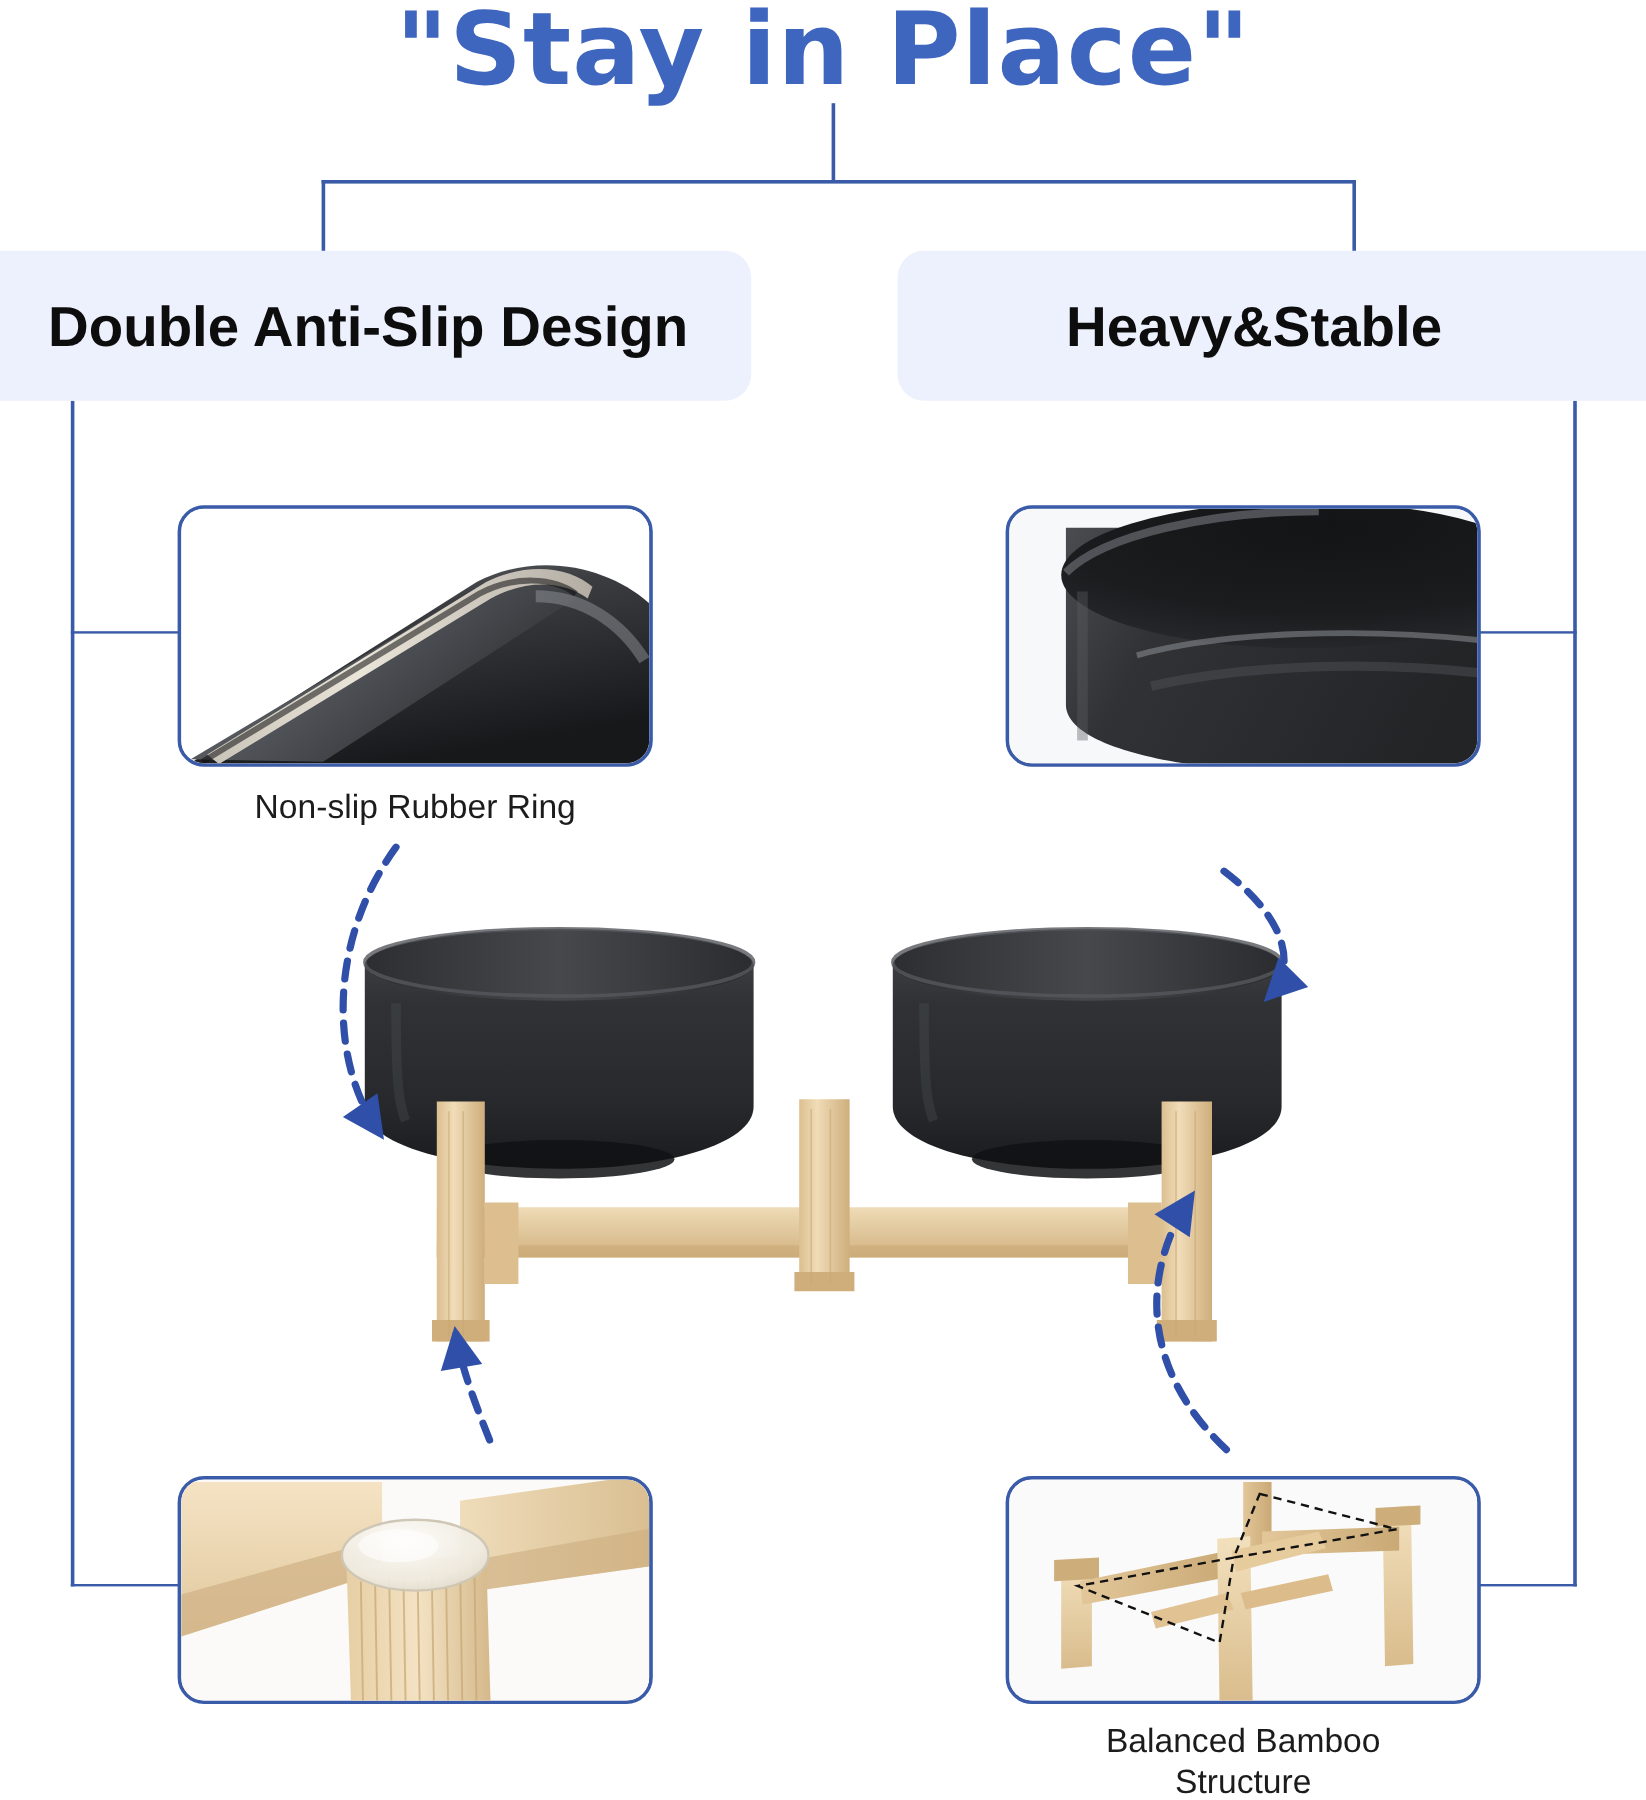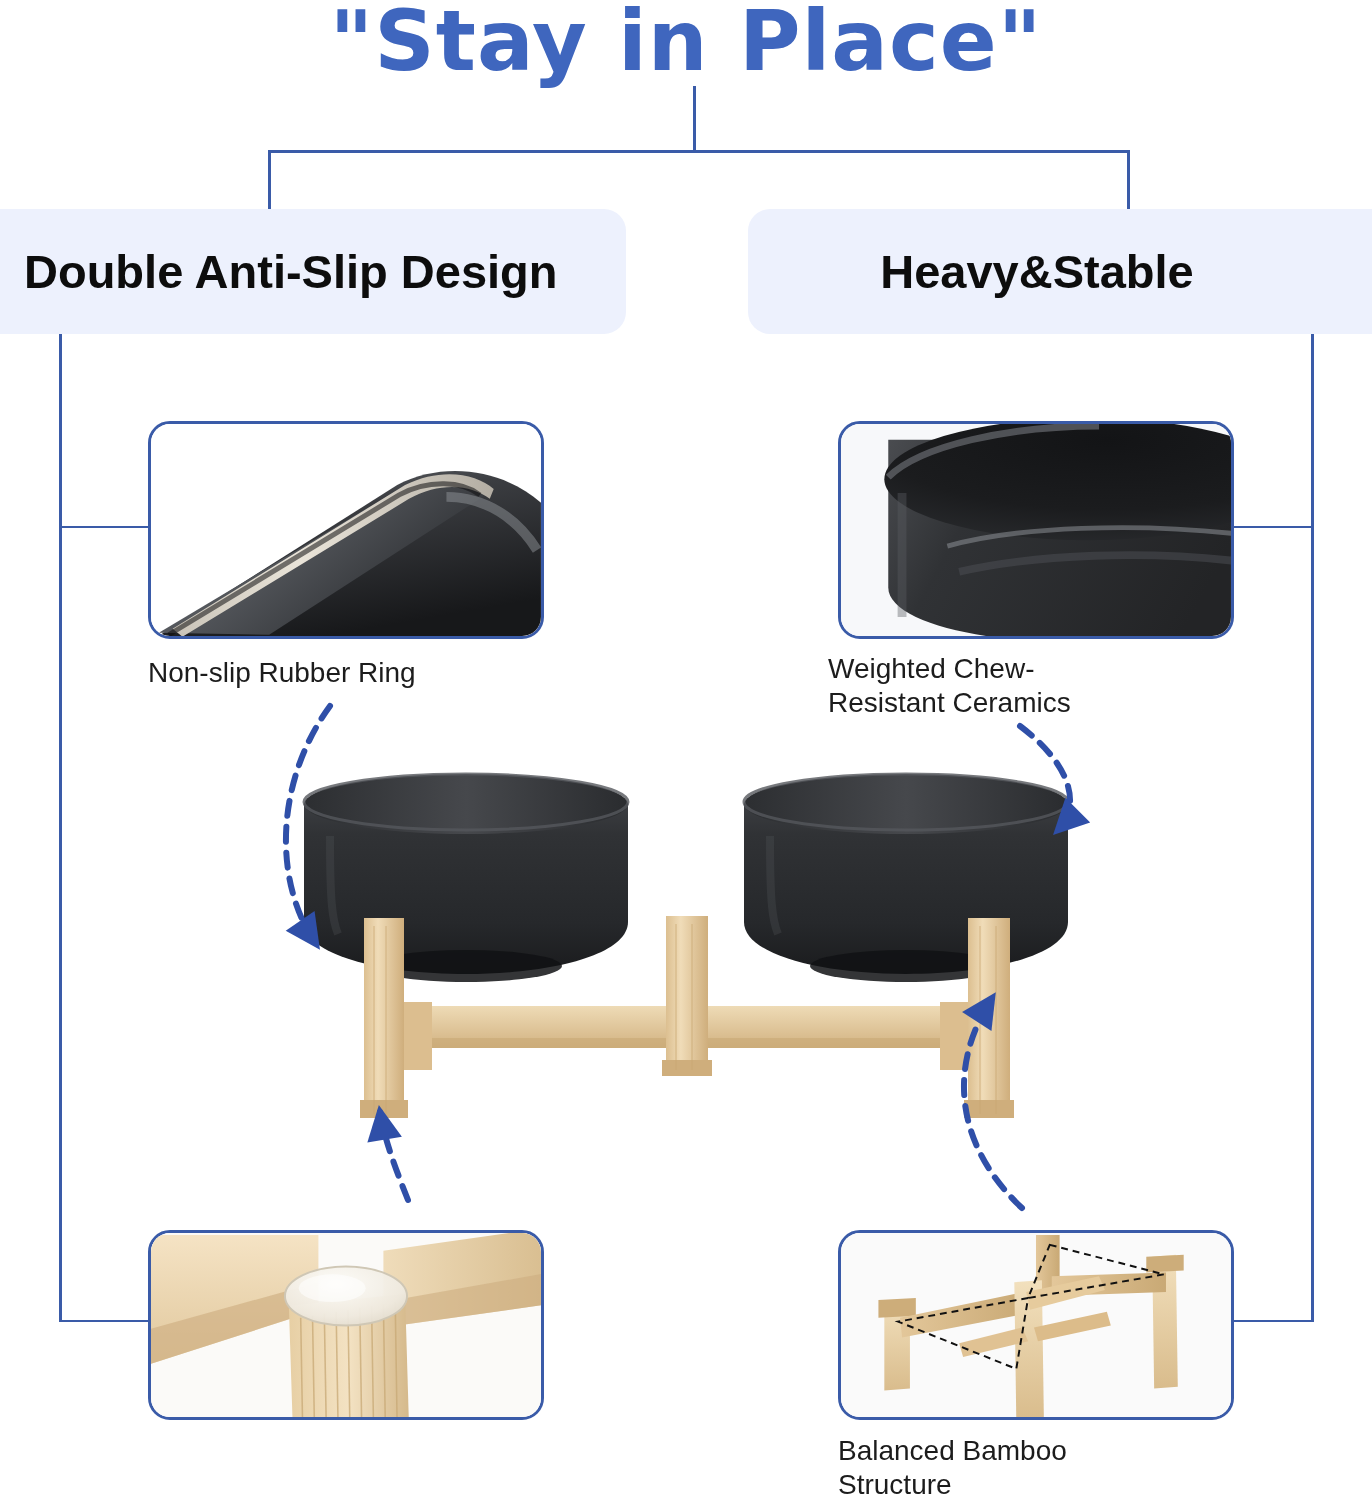--- a/index.html
+++ b/index.html
@@ -69,40 +69,42 @@
     left: 748px;  top: 209px;  width: 648px;
     padding-right: 70px;
     justify-content: center;
   }
   .pill-text {
     font-size: 47px;
     font-weight: bold;
     color: #0d0d0d;
     white-space: nowrap;
     font-family: "Liberation Sans", sans-serif;
+    margin-left: 16px;
   }
 
   
   .photo-card {
     position: absolute;
     border: 3px solid #3a5ba8;
     border-radius: 22px;
     overflow: hidden;
     background: #ffffff;
   }
   #card-tl { left: 148px;  top: 421px;  width: 396px; height: 218px; }
   #card-tr { left: 838px;  top: 421px;  width: 396px; height: 218px; }
   #card-bl { left: 148px;  top: 1230px; width: 396px; height: 190px; }
   #card-br { left: 838px;  top: 1230px; width: 396px; height: 190px; }
 
   .card-media { position: absolute; inset: 0; }
 
   
   .caption {
     position: absolute;
+    text-align: center;
     font-size: 28px;
     line-height: 1.22;
     color: #1c1c1c;
     font-family: "Liberation Sans", sans-serif;
   }
   #cap-tl { left: 148px;  top: 656px;  width: 396px; }
   #cap-tr { left: 828px;  top: 652px;  width: 416px; }
   #cap-bl { left: 148px;  top: 1438px; width: 396px; }
   #cap-br { left: 838px;  top: 1434px; width: 396px; }
 
@@ -214,21 +216,20 @@
 
         <path d="M 48 54 C 80 22 170 2 262 2" fill="none" stroke="#63666b" stroke-width="7" opacity="0.75"></path>
 
         <path d="M 108 124 C 180 104 300 100 406 112" fill="none" stroke="#8d9096" stroke-width="5" opacity="0.55"></path>
         <path d="M 120 150 C 200 132 310 128 408 140" fill="none" stroke="#4d5055" stroke-width="8" opacity="0.5"></path>
 
         <path d="M 62 70 L 62 196" fill="none" stroke="#5a5d62" stroke-width="9" opacity="0.4"></path>
       </g>
     </svg>
   </div>
-  <div class="caption" id="cap-tr">Weighted Chew-<br>Resistant Ceramics</div>
 
   <div class="photo-card" id="card-bl">
     <svg class="card-media" viewBox="0 0 396 190" preserveAspectRatio="xMidYMid slice">
       <defs>
         <linearGradient id="blWoodA" x1="0" y1="0" x2="0" y2="1">
           <stop offset="0%" stop-color="#f5e3c4"></stop>
           <stop offset="100%" stop-color="#e0c79c"></stop>
         </linearGradient>
         <linearGradient id="blWoodB" x1="0" y1="0" x2="1" y2="0">
           <stop offset="0%" stop-color="#efdcba"></stop>

